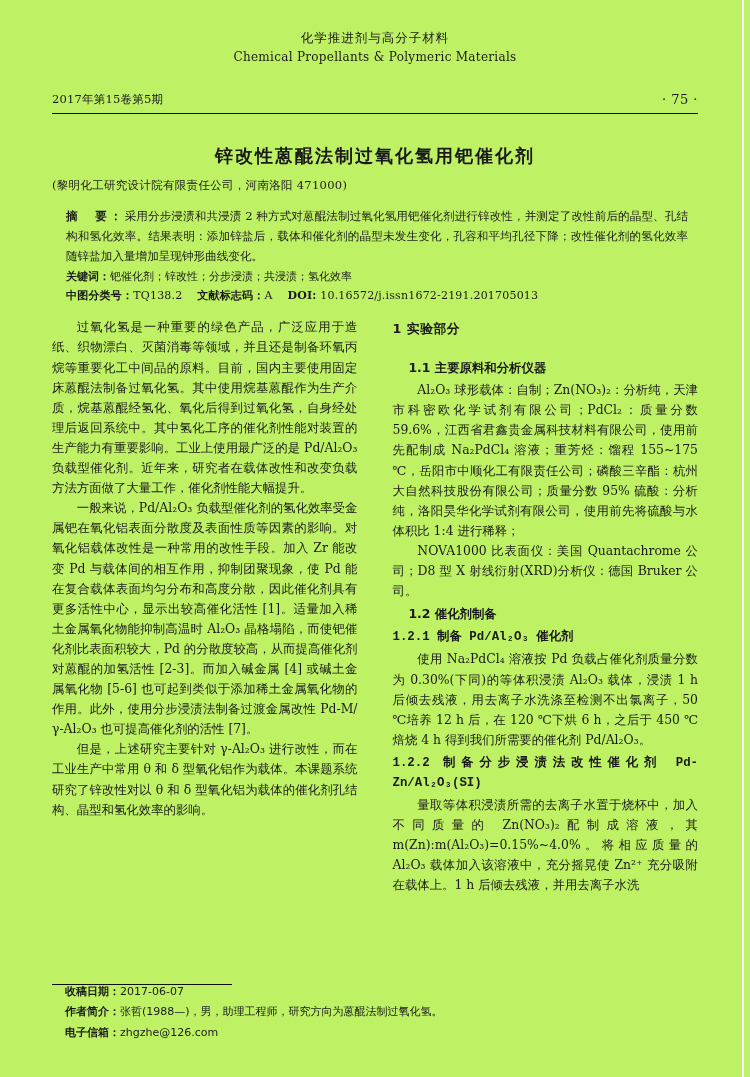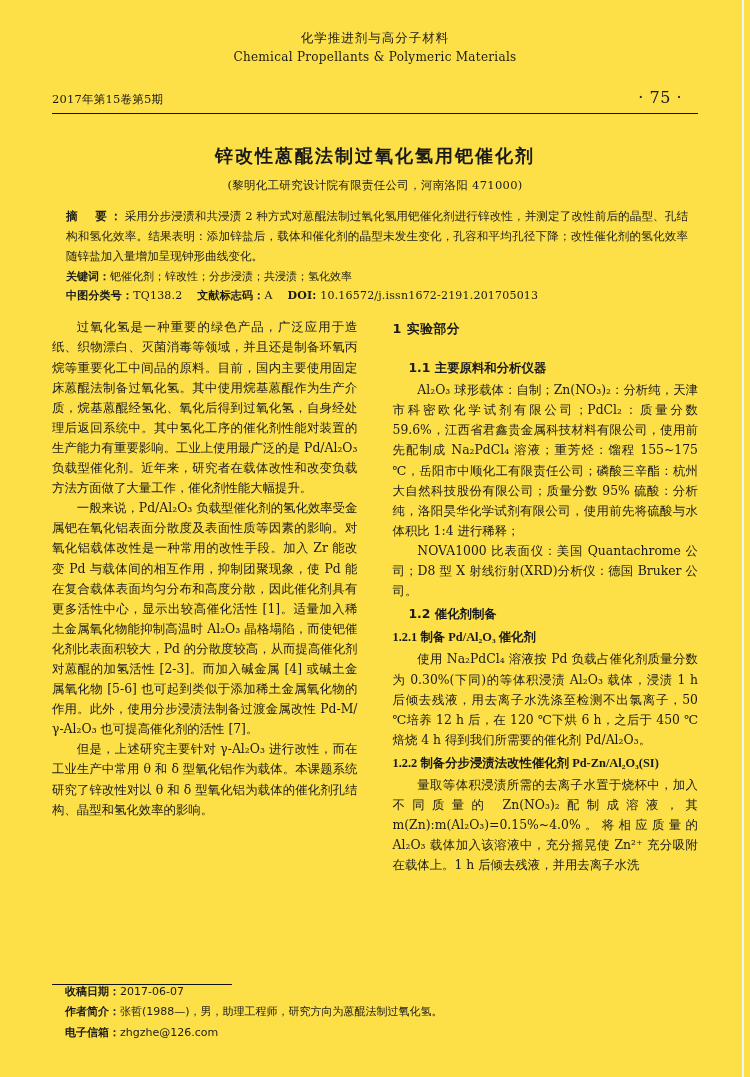--- a/index.html
+++ b/index.html
@@ -14,21 +14,21 @@
     color: #1a1a1a;
     position: relative;
     overflow: hidden;
   }
   .page {
     width: 750px;
     height: 1077px;
     box-sizing: border-box;
     padding: 30px 52px 10px 52px;
     position: relative;
-    background: #fde047;
+    background: #bef264;
   }
 
   
   .runhead {
     text-align: center;
     line-height: 1.35;
   }
   .runhead .cn {
     font-size: 12.5px;
     letter-spacing: 1px;
@@ -44,23 +44,23 @@
   }
   .issue {
     position: absolute;
     left: 0;
     bottom: 2px;
     font-size: 11.5px;
     letter-spacing: 0.2px;
   }
   .pageno {
     position: absolute;
-    right: 16px;
+    right: 0;
     bottom: 2px;
-    font-size: 16px;
+    font-size: 13px;
     letter-spacing: 0.5px;
   }
   .rule {
     border-top: 1px solid #111;
     margin-top: 4px;
   }
 
   
   .title {
     text-align: center;
@@ -70,21 +70,20 @@
     margin-top: 30px;
     font-family: "DejaVu Serif", "Liberation Serif", serif;
   }
   .authors {
     text-align: center;
     font-size: 13px;
     margin-top: 18px;
     letter-spacing: 1px;
   }
   .affil {
-    text-align: center;
     font-size: 11.5px;
     margin-top: 10px;
     letter-spacing: 0.3px;
   }
 
   
   .abstract {
     margin-top: 14px;
     font-size: 11.6px;
     line-height: 1.72;
@@ -134,21 +133,21 @@
   .sec-h2 {
     font-weight: bold;
     font-size: 12.4px;
     margin: 3px 0 2px 16px;
     font-family: "DejaVu Sans", "Liberation Sans", sans-serif;
   }
   .sec-h3 {
     font-weight: bold;
     font-size: 12.4px;
     margin: 3px 0 2px 0;
-    font-family: Liberation Serif, serif;
+    font-family: Liberation Mono, monospace;
   }
 
   
   .foot-rule {
     position: absolute;
     left: 52px;
     width: 180px;
     border-top: 1px solid #111;
     bottom: 92px;
   }

